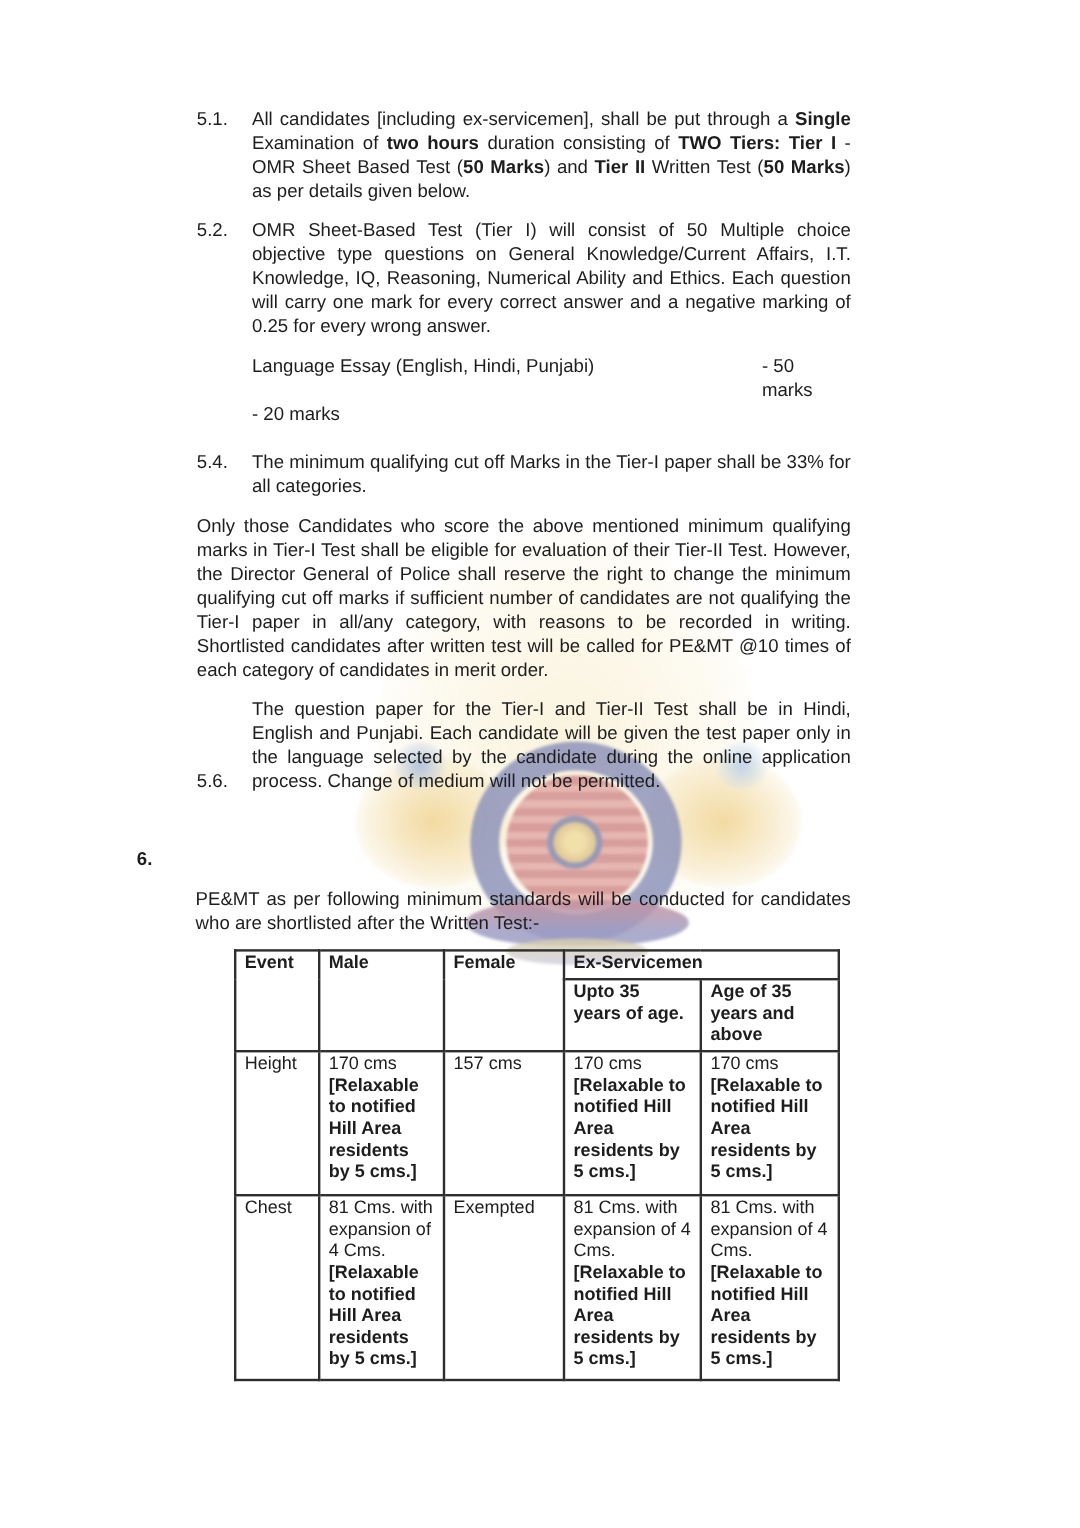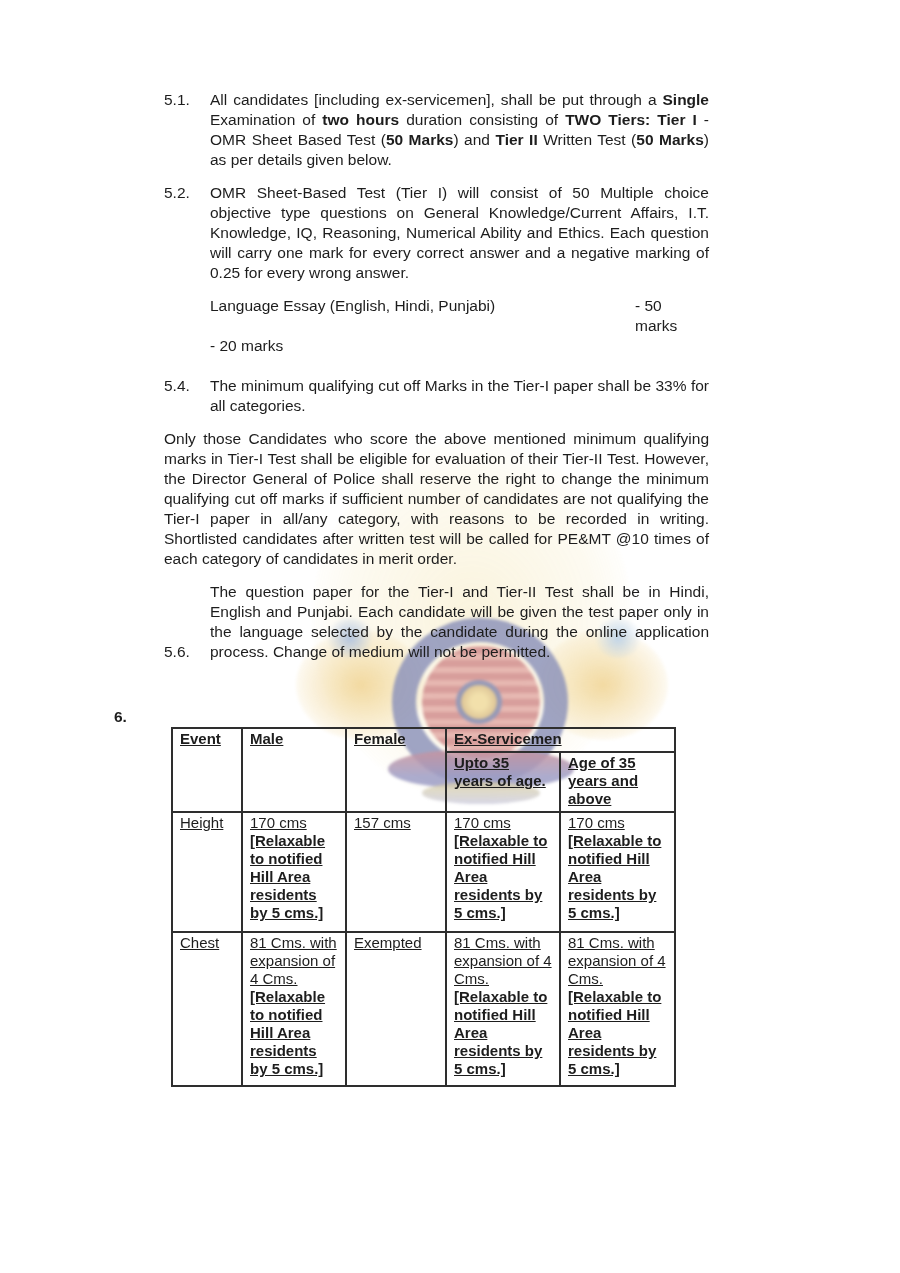--- a/index.html
+++ b/index.html
@@ -41,22 +41,22 @@
   .item-body{flex:1;text-align:justify;}
   .item.last-tight{margin-bottom:12px;}
   .marks{margin:0 0 20px 96px;width:440px;}
   .marks-row{display:flex;gap:43px;}
   .marks-label{width:382px;flex:none;}
   .section-head{display:flex;margin-top:45px;font-weight:700;}
   .sec-num{width:49px;flex:none;}
   .sec-title{text-decoration:underline;text-decoration-thickness:2px;text-underline-offset:3px;}
   .intro{margin:13px 0 11px 49px;width:546px;text-align:justify;}
   
-  table.pemt{margin-left:57px;border-collapse:collapse;table-layout:fixed;width:503px;
-    font-size:15px;line-height:18px;color:#1d1d1d;text-decoration:underline;}
+  table.pemt{margin-left:81px;border-collapse:collapse;table-layout:fixed;width:503px;
+    font-size:15px;line-height:18px;color:#1d1d1d;}
   table.pemt th,table.pemt td{border:2px solid #2e2e2e;padding:1px 7px 3px 7px;
     vertical-align:top;text-align:left;font-weight:400;}
   table.pemt th{font-weight:700;}
   th.c-center{text-align:center;}
   th.c-just{text-align:justify;}
   tr.hrow1{height:20px;}
   tr.hrow2{height:52px;}
   tr.row-0{height:120px;}
   tr.row-1{height:154px;}
   td.c-event{text-align:center;}
@@ -112,20 +112,21 @@
       <div class="item" style="margin-bottom: 0px; align-items: flex-end;">
         <div class="item-num">5.6.</div>
         <div class="item-body"><span>The question paper for the Tier-I and Tier-II Test shall be in Hindi, English and Punjabi. Each candidate will be given the test paper only in the language selected by the candidate during the online application process. Change of medium will not be permitted.</span></div>
       </div>
     </div>
 
   <div class="section-head">
     <div class="sec-num">6.</div>
   </div>
 
+  <div class="intro">PE&amp;MT as per following minimum standards will be conducted for candidates who are shortlisted after the Written Test:-</div>
 
   <table class="pemt">
     <colgroup>
       <col style="width:70px">
         <col style="width:104px">
         <col style="width:100px">
       <col style="width:114px">
         <col style="width:115px">
     </colgroup>
     <thead>

